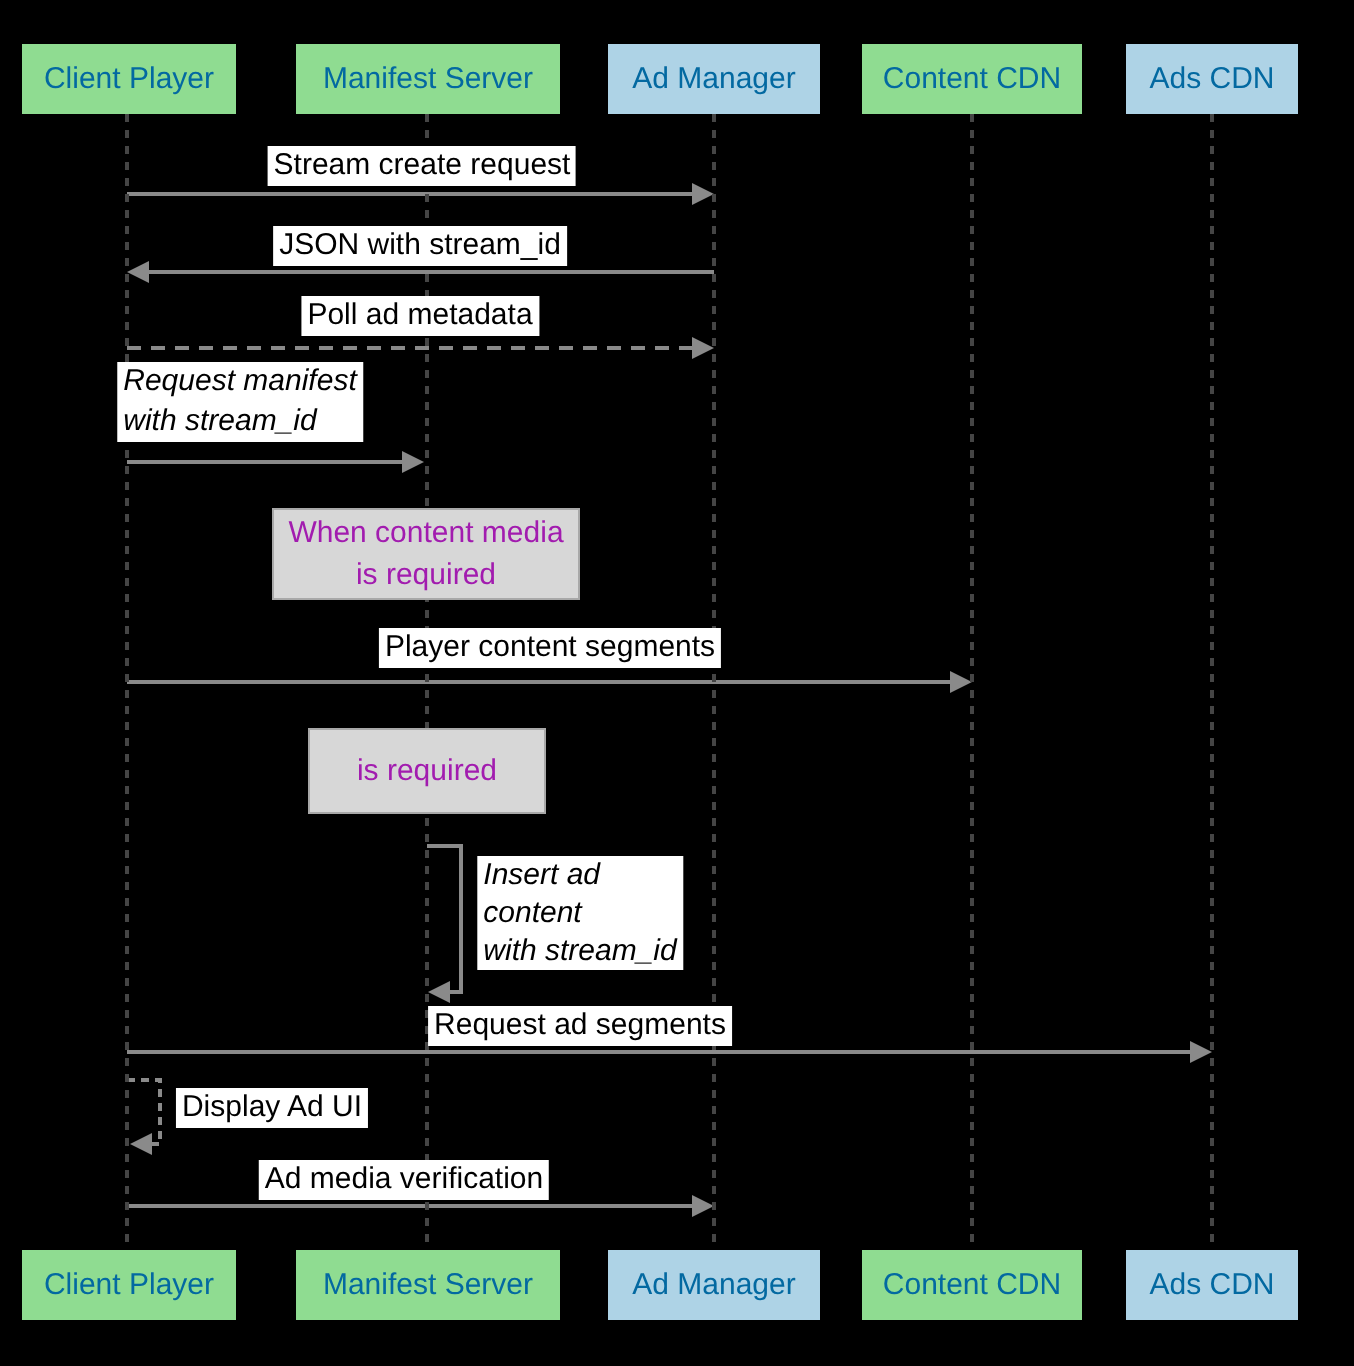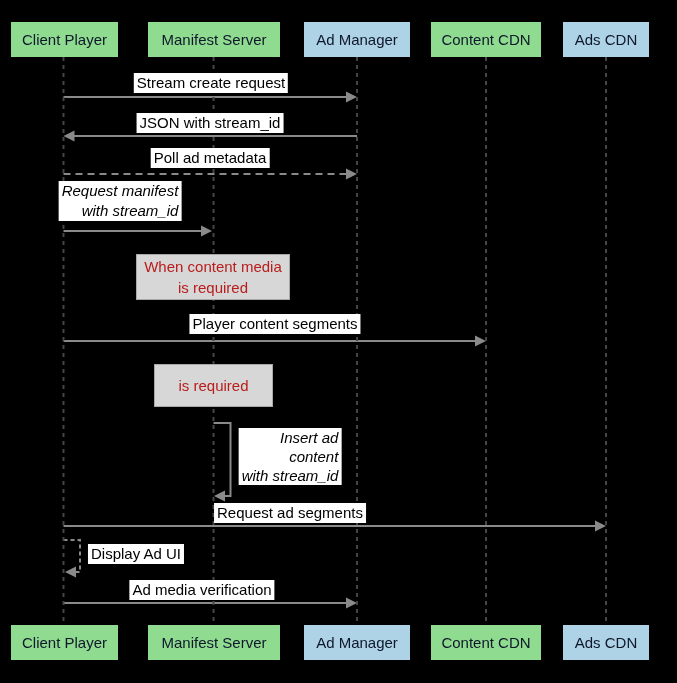--- a/index.html
+++ b/index.html
@@ -10,36 +10,36 @@
   }
   .canvas{position:absolute;left:0;top:0;}
   .lifeline{stroke:var(--lifeline-gray);stroke-width:2;stroke-dasharray:4,4;fill:none;}
   .arrow{stroke:var(--arrow-gray);stroke-width:2;fill:none;}
   .arrow.dashed{stroke-dasharray:7,5;}
   .arrow.dashed-small{stroke-dasharray:4,3;}
   .head{fill:var(--arrow-gray);stroke:none;}
   .actor{
     position:absolute;height:35px;box-sizing:border-box;
     display:flex;align-items:center;justify-content:center;
-    font-size:15px;color:#0f172a;
+    font-size:15px;color:#0369a1;
   }
   .actor.green{background:var(--actor-green);}
   .actor.blue{background:var(--actor-blue);}
   .msg{
     position:absolute;transform:translateX(-50%);
     background:var(--label-bg);color:#000;
     font-size:15px;line-height:20px;padding:0 3px;
-    white-space:nowrap;text-align:right;
+    white-space:nowrap;text-align:left;
   }
   .msg .line{display:block;font-style:italic;}
   .note{
     position:absolute;box-sizing:border-box;
     background:var(--note-gray);border:1px solid var(--note-border);
     display:flex;flex-direction:column;align-items:center;justify-content:center;
-    font-size:15px;line-height:21px;text-align:center;color:#b91c1c;
+    font-size:15px;line-height:21px;text-align:center;color:#a21caf;
   }
 </style>
 </head>
 <body>
 
 <div class="stage">
 
   <svg class="canvas" width="677" height="683" viewBox="0 0 677 683">
 
     <line class="arrow" x1="63.5" y1="97" x2="348" y2="97"></line>

